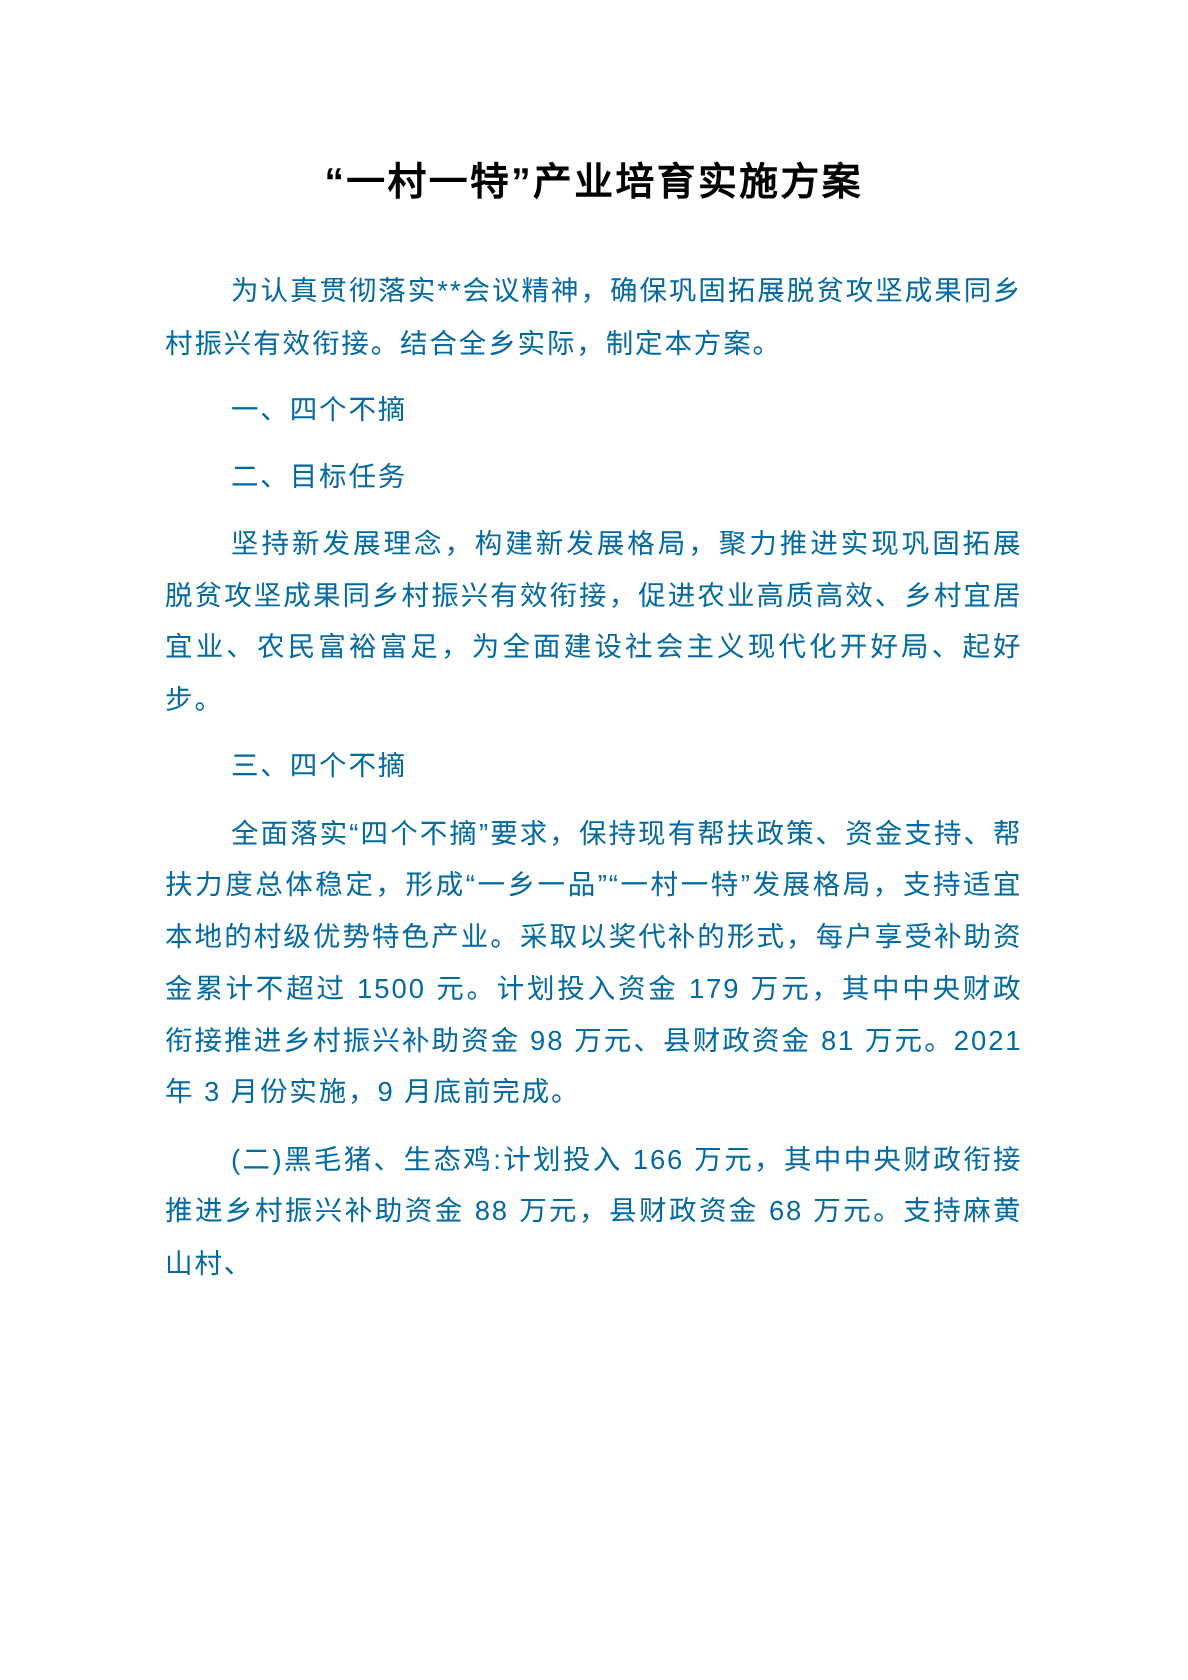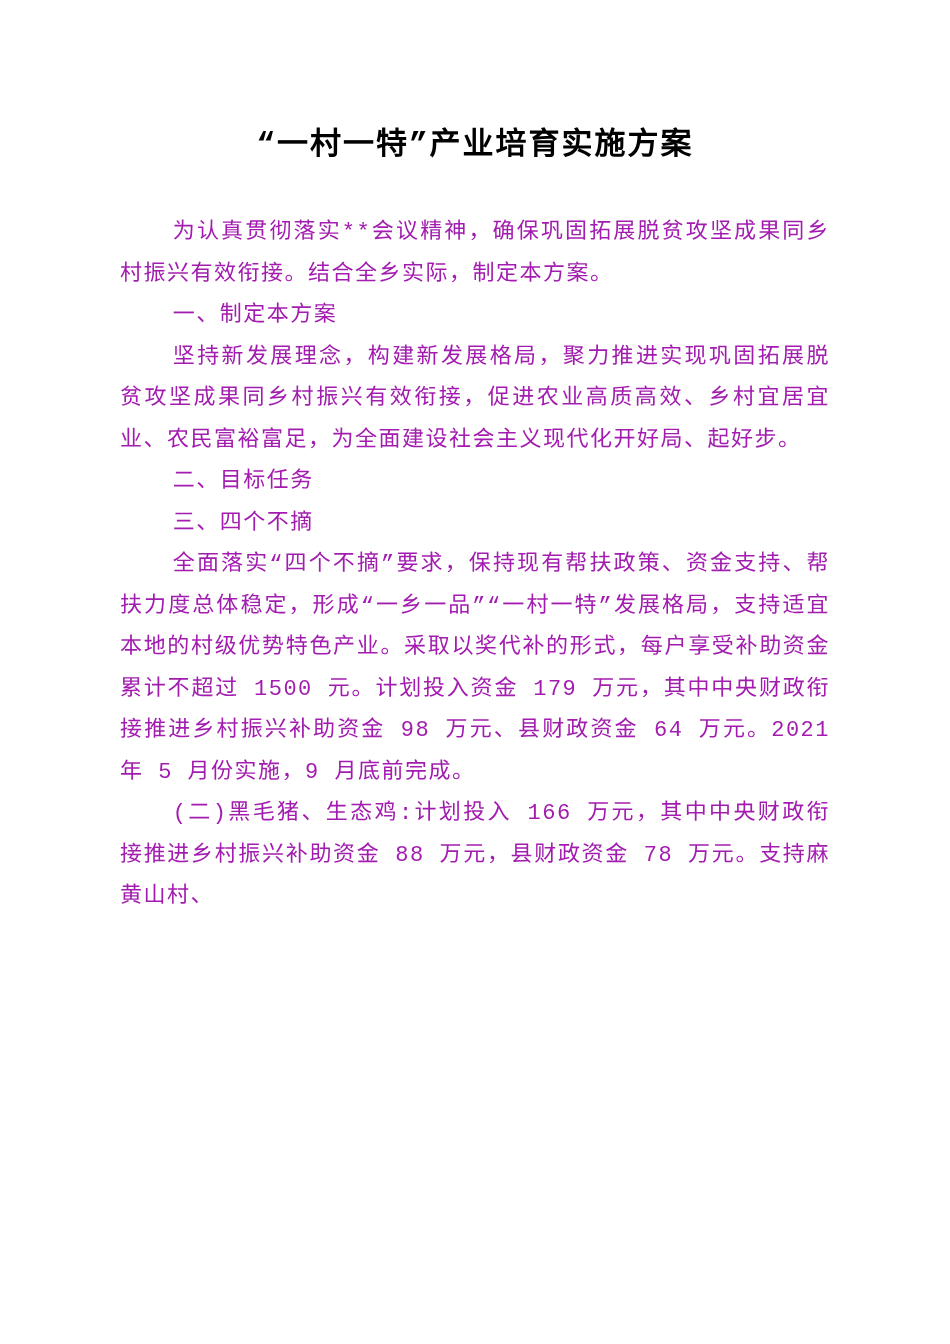--- a/index.html
+++ b/index.html
@@ -8,53 +8,53 @@
     background: #ffffff;
   }
   .page {
     position: relative;
     width: 950px;
     height: 1344px;
     background: #ffffff;
     box-sizing: border-box;
     padding: 120px 120px 0 120px;
     overflow: hidden;
-    font-family: Liberation Mono, monospace;
+    font-family: Liberation Sans, sans-serif;
     color: #000000;
   }
   .doc-title {
     margin: 0 0 40px 0;
     font-size: 31px;
     font-weight: bold;
     line-height: 52px;
     text-align: center;
     letter-spacing: 2px;
     color: #000000;
     white-space: nowrap;
   }
   .para {
-    margin: 0;
+    margin: 12px;
     font-size: 22px;
     font-weight: normal;
     line-height: 41.5px;
     letter-spacing: 1.5px;
     text-align: justify;
     text-justify: inter-ideograph;
     text-indent: 2.4em;
-    color: #a21caf;
+    color: #0369a1;
     word-break: break-all;
   }
 </style>
 </head>
 <body>
 
 <div class="page">
   <h1 class="doc-title">“一村一特”产业培育实施方案</h1>
   <div>
       <p class="para body">为认真贯彻落实**会议精神，确保巩固拓展脱贫攻坚成果同乡村振兴有效衔接。结合全乡实际，制定本方案。</p>
-      <p class="para heading">一、制定本方案</p>
+      <p class="para heading">一、四个不摘</p>
+      <p class="para heading">二、目标任务</p>
       <p class="para body">坚持新发展理念，构建新发展格局，聚力推进实现巩固拓展脱贫攻坚成果同乡村振兴有效衔接，促进农业高质高效、乡村宜居宜业、农民富裕富足，为全面建设社会主义现代化开好局、起好步。</p>
-      <p class="para heading">二、目标任务</p>
       <p class="para heading">三、四个不摘</p>
-      <p class="para body">全面落实“四个不摘”要求，保持现有帮扶政策、资金支持、帮扶力度总体稳定，形成“一乡一品”“一村一特”发展格局，支持适宜本地的村级优势特色产业。采取以奖代补的形式，每户享受补助资金累计不超过 1500 元。计划投入资金 179 万元，其中中央财政衔接推进乡村振兴补助资金 98 万元、县财政资金 64 万元。2021 年 5 月份实施，9 月底前完成。</p>
-      <p class="para body">(二)黑毛猪、生态鸡:计划投入 166 万元，其中中央财政衔接推进乡村振兴补助资金 88 万元，县财政资金 78 万元。支持麻黄山村、</p>
+      <p class="para body">全面落实“四个不摘”要求，保持现有帮扶政策、资金支持、帮扶力度总体稳定，形成“一乡一品”“一村一特”发展格局，支持适宜本地的村级优势特色产业。采取以奖代补的形式，每户享受补助资金累计不超过 1500 元。计划投入资金 179 万元，其中中央财政衔接推进乡村振兴补助资金 98 万元、县财政资金 81 万元。2021 年 3 月份实施，9 月底前完成。</p>
+      <p class="para body">(二)黑毛猪、生态鸡:计划投入 166 万元，其中中央财政衔接推进乡村振兴补助资金 88 万元，县财政资金 68 万元。支持麻黄山村、</p>
     </div>
 </div>
 
 </body></html>

